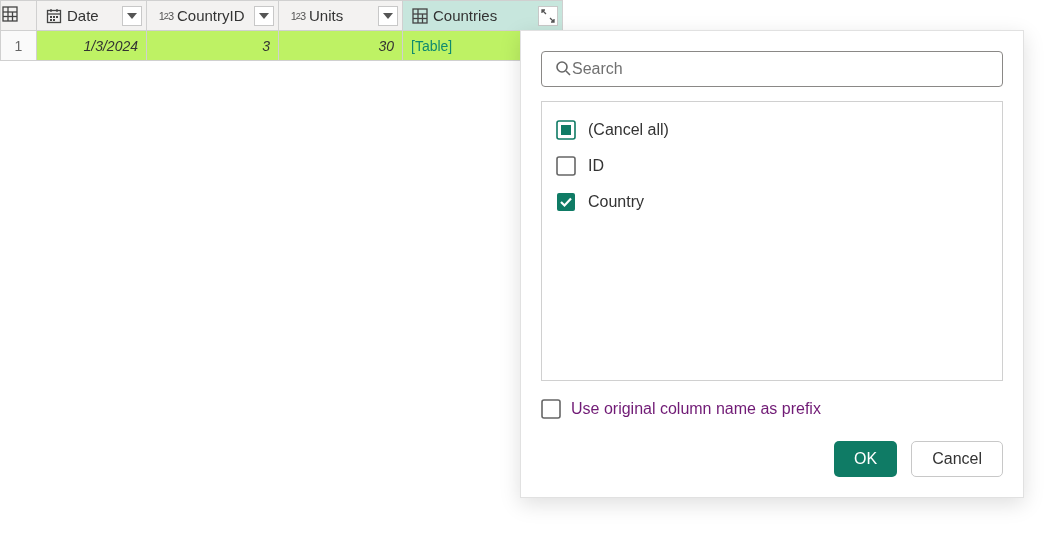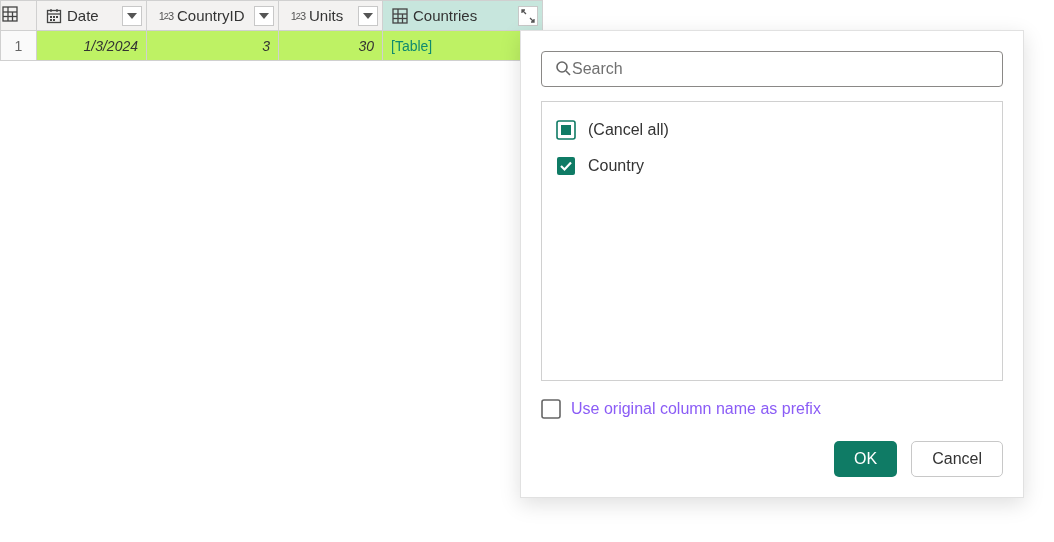--- a/index.html
+++ b/index.html
@@ -76,21 +76,21 @@
       align-items: center;
       justify-content: center;
       border: 1px solid #c8c8c8;
       background: #fff;
       flex-shrink: 0;
     }
     .col-header .dropdown-btn svg { display: block; }
 
     .col-date { width: 110px; }
     .col-countryid { width: 132px; }
-    .col-units { width: 104px; }
+    .col-units { width: 124px; }
     .col-countries { width: 160px; }
 
     .cell-inner {
       padding: 0 8px;
       height: 100%;
       display: flex;
       align-items: center;
     }
     .cell-right { justify-content: flex-end; }
     .cell-date { font-style: italic; }
@@ -147,21 +147,21 @@
       justify-content: center;
       flex-shrink: 0;
     }
 
     .prefix-row {
       display: flex;
       align-items: center;
       gap: 10px;
       margin-top: 18px;
       font-size: 16px;
-      color: #8b5cf6;
+      color: #701a75;
     }
 
     .buttons {
       display: flex;
       justify-content: flex-end;
       gap: 14px;
       margin-top: 22px;
     }
     .btn {
       height: 36px;
@@ -334,20 +334,28 @@
       <span class="chk">
           <svg width="20" height="20">
             <use href="#chk-indet"></use>
           </svg>
         </span>
       <span>(Cancel all)</span>
     </div>
     <div class="field-row">
       <span class="chk">
           <svg width="20" height="20">
+            <use href="#chk-empty"></use>
+          </svg>
+        </span>
+      <span>ID</span>
+    </div>
+    <div class="field-row">
+      <span class="chk">
+          <svg width="20" height="20">
             <use href="#chk-checked"></use>
           </svg>
         </span>
       <span>Country</span>
     </div>
   </div>
 
   <div class="prefix-row">
     <span class="chk">
         <svg width="20" height="20">

